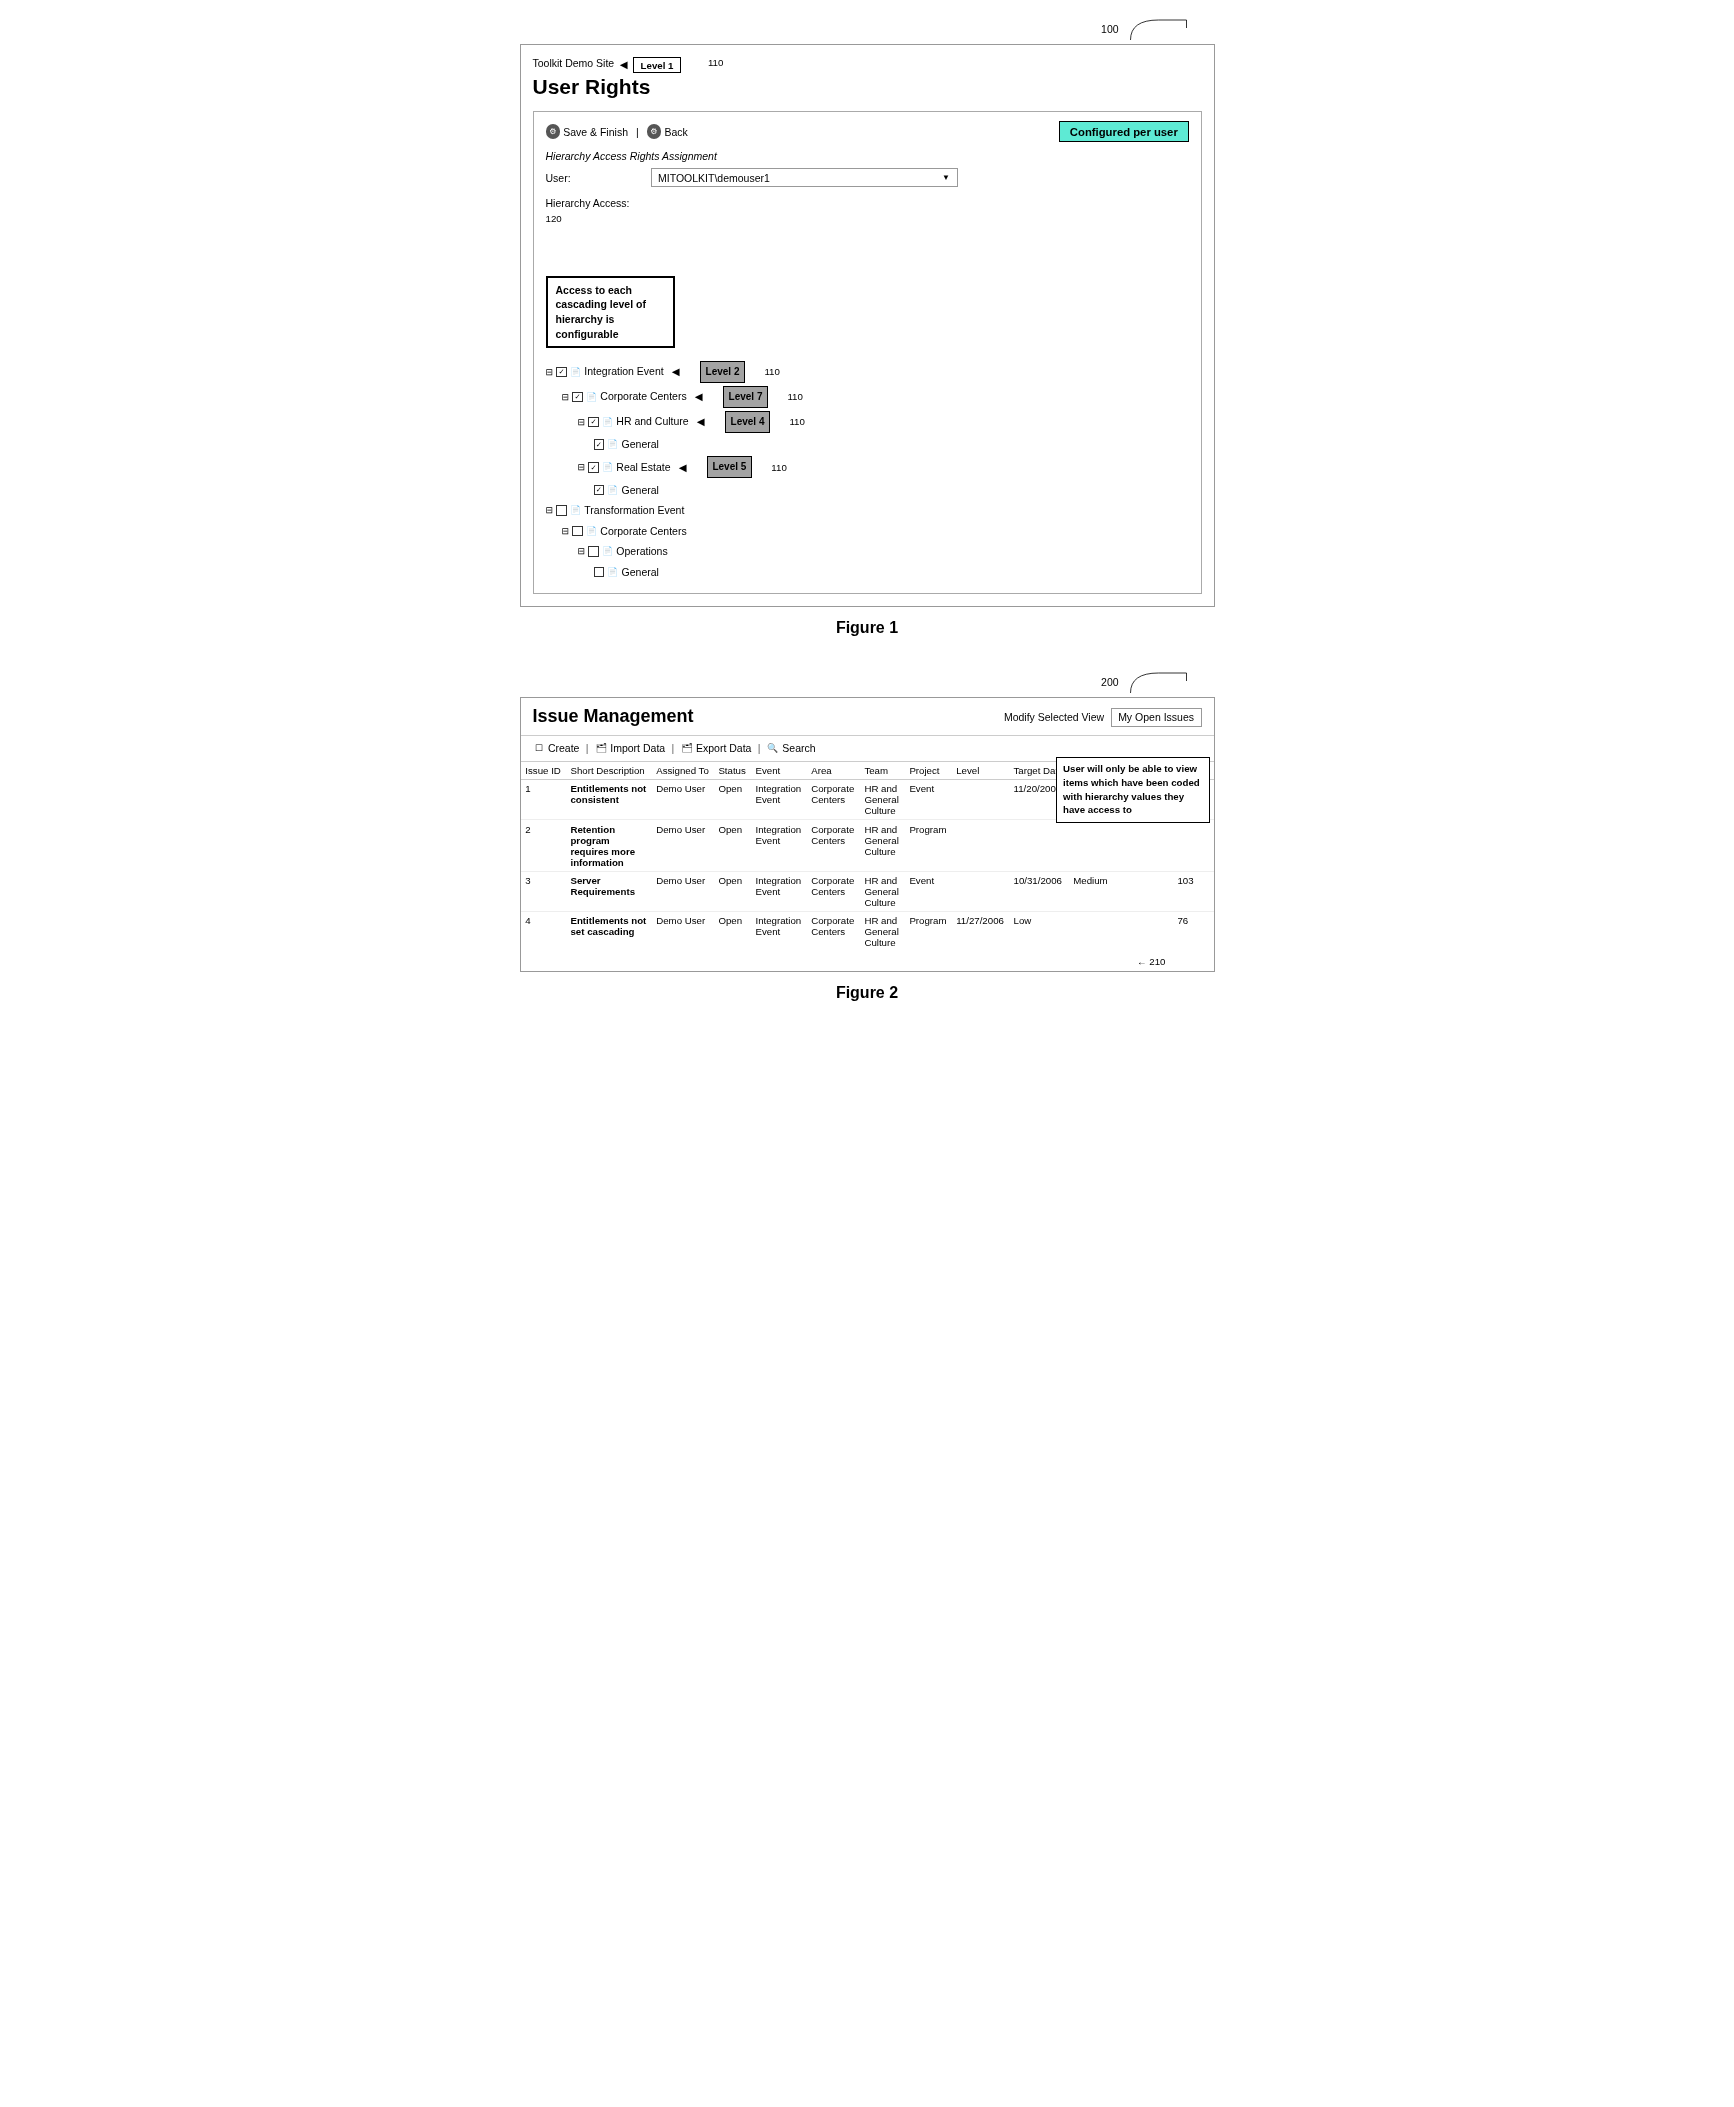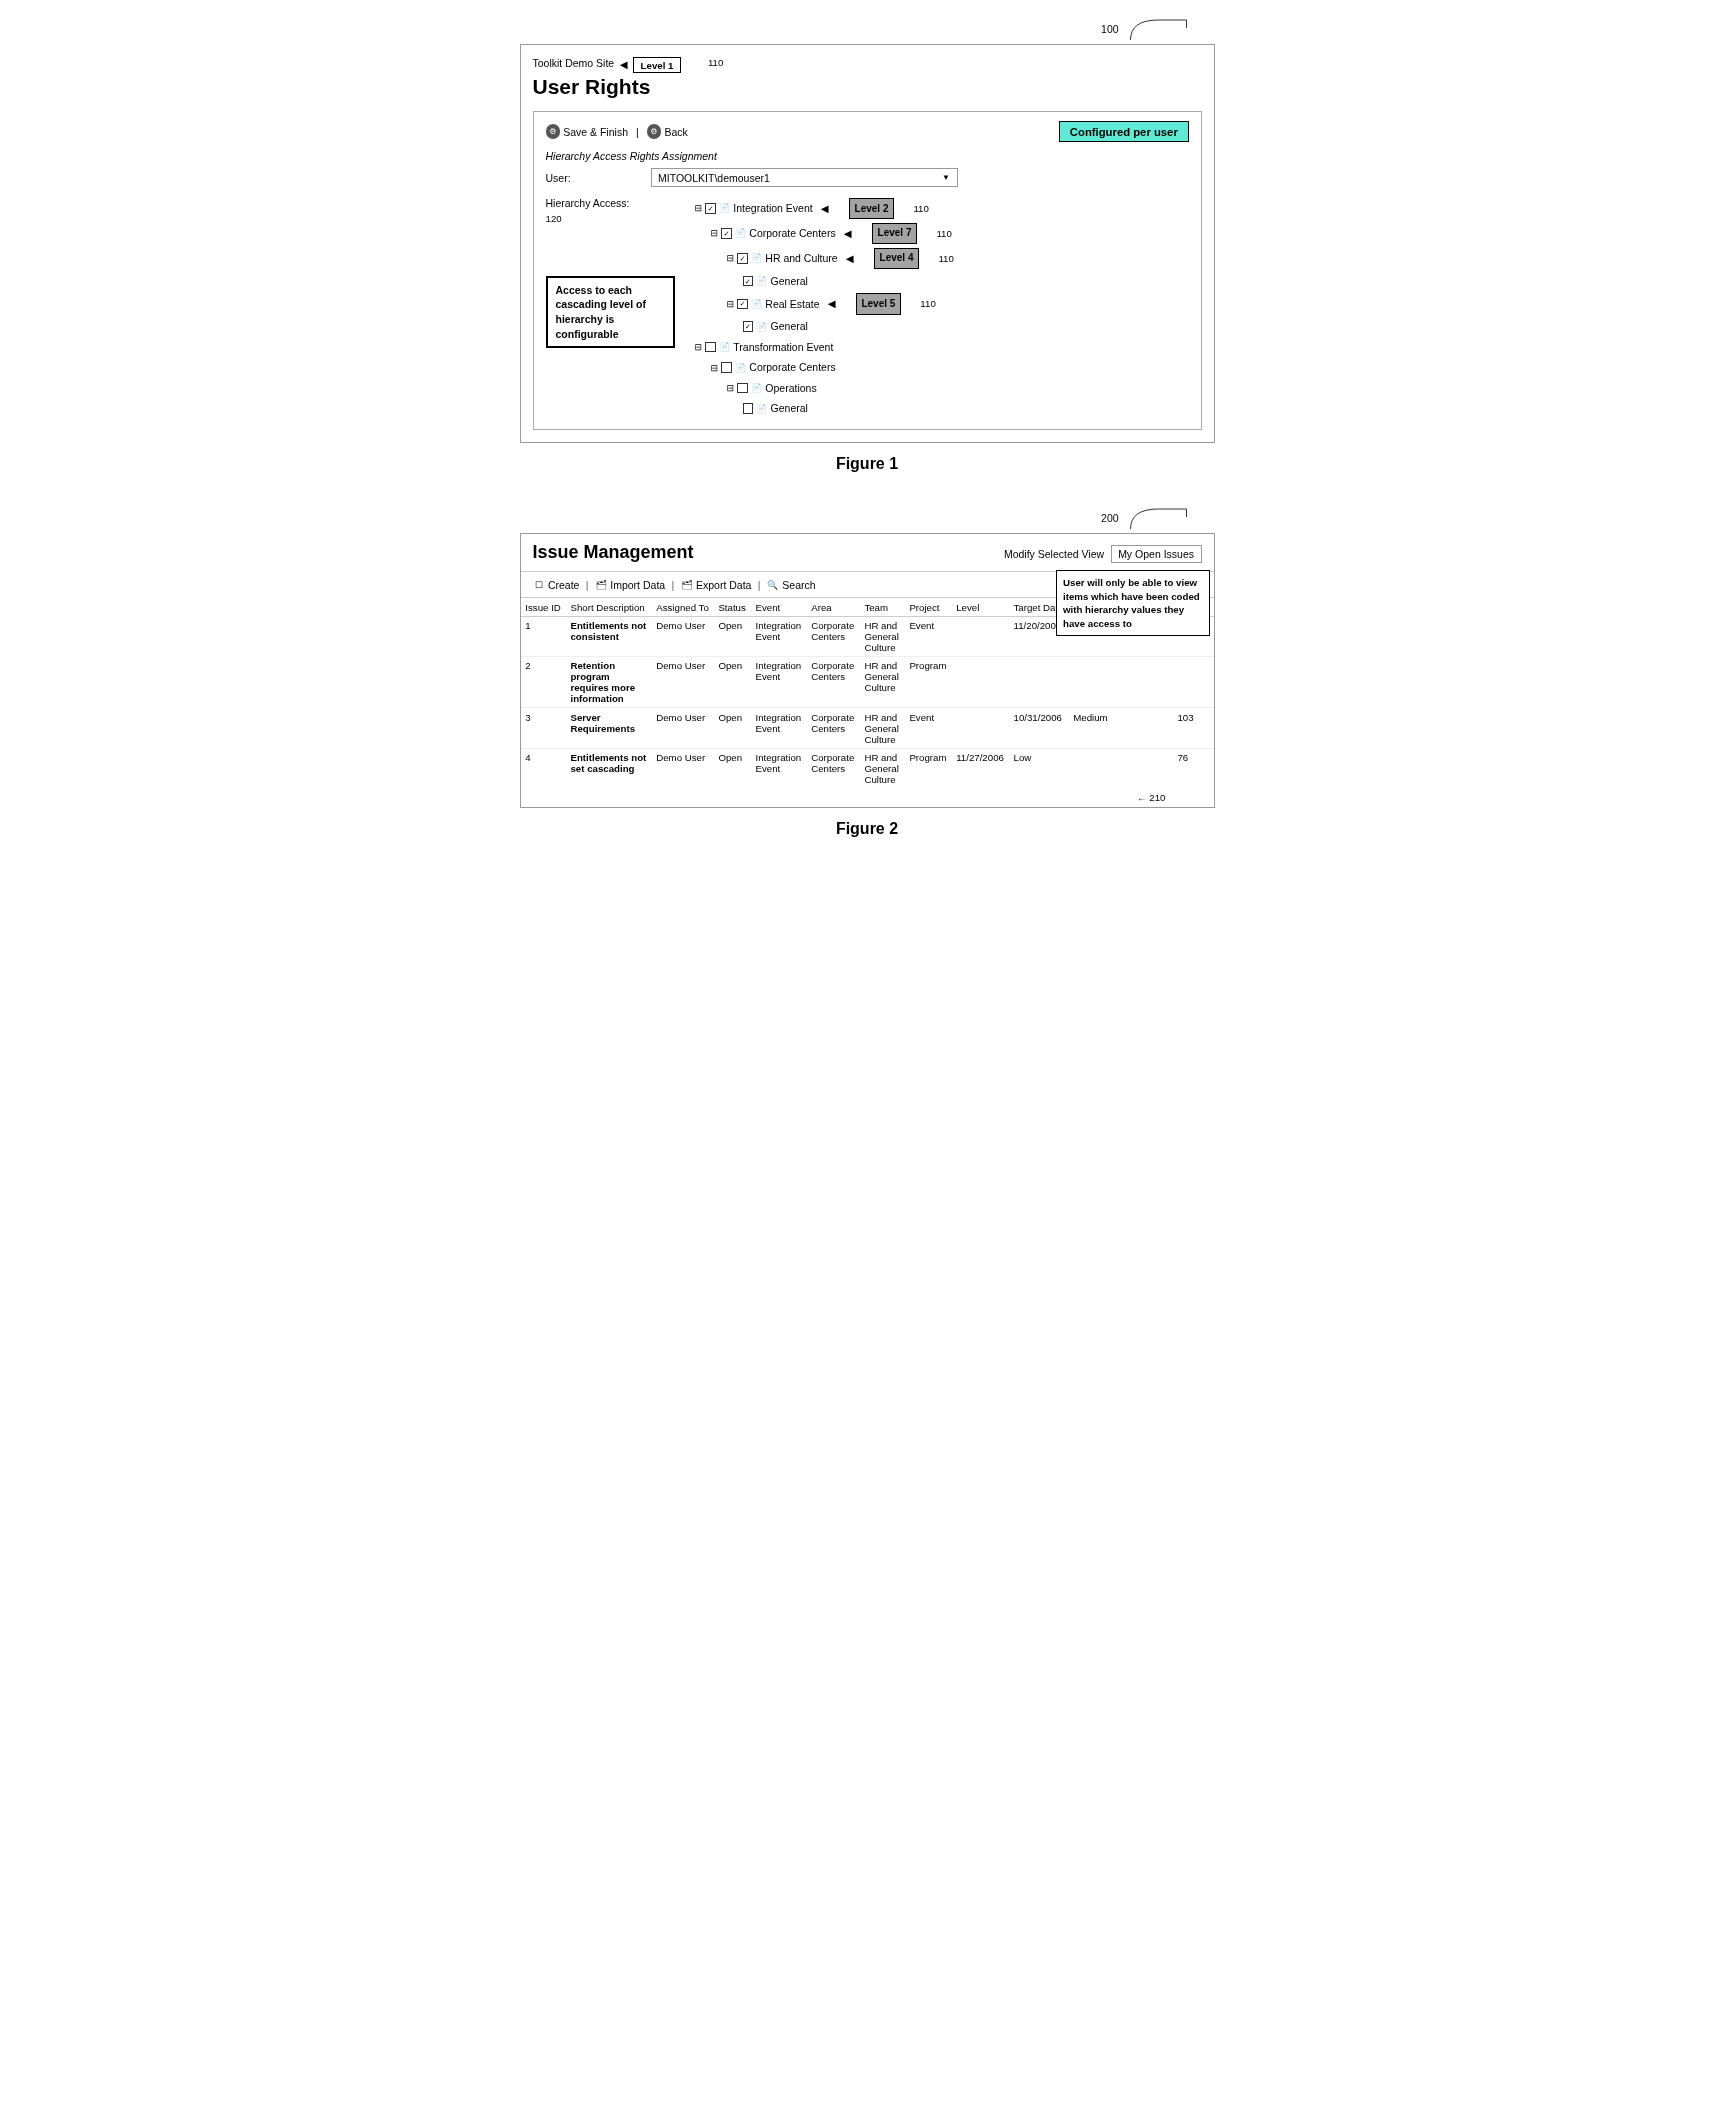--- a/index.html
+++ b/index.html
@@ -150,20 +150,21 @@
 
     .user-input-group .dropdown-arrow {
       font-size: 8px;
     }
 
     
     .hierarchy-section {
       display: flex;
       gap: 12px;
       margin-top: 4px;
+      flex-direction: column;
     }
 
     .hierarchy-tree {
       flex: 1;
       font-size: 10.5px;
       line-height: 1.8;
       position: relative;
     }
 
     .tree-item {
@@ -336,21 +337,21 @@
       font-size: 9.7px;
     }
 
     .fig2-table-outer {
       position: relative;
     }
 
     .annotation-callout {
       position: absolute;
       right: 4px;
-      top: 36px;
+      top: 59px;
       border: 1.6px solid #000;
       padding: 4.8px 6.5px;
       font-size: 9.7px;
       font-weight: bold;
       background: #fff;
       max-width: 154px;
       line-height: 1.4;
       z-index: 10;
     }
 

